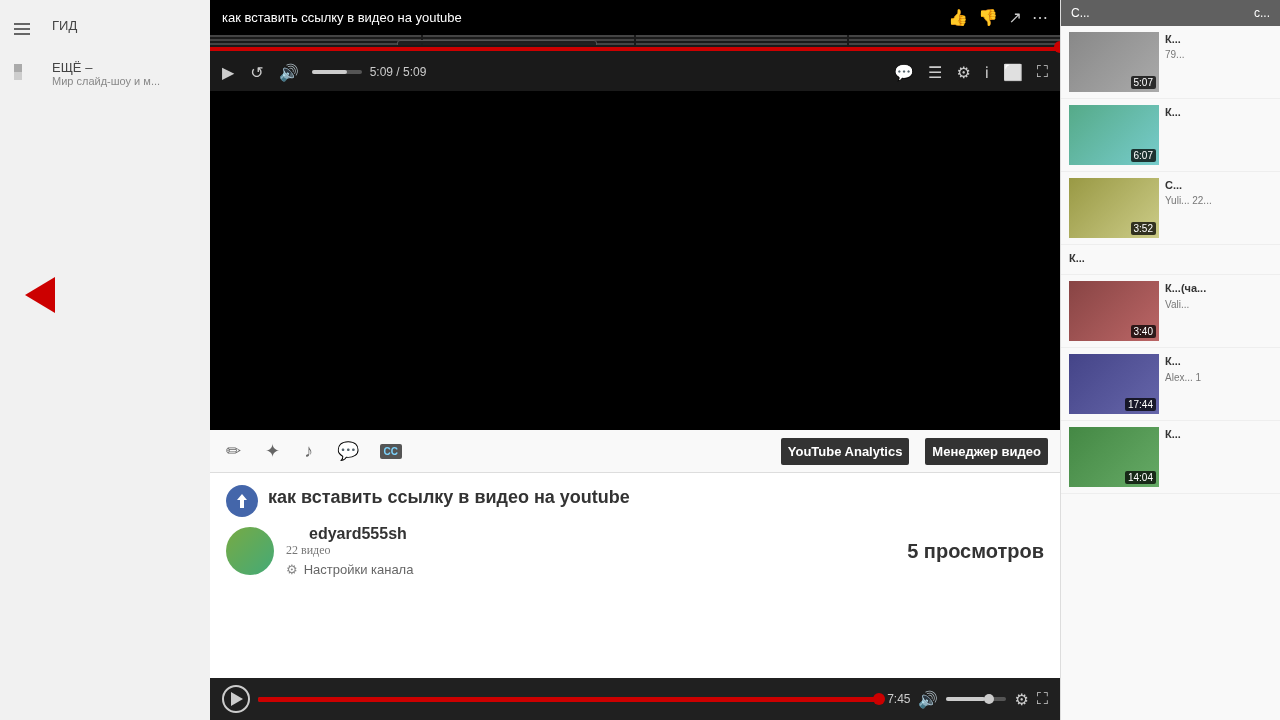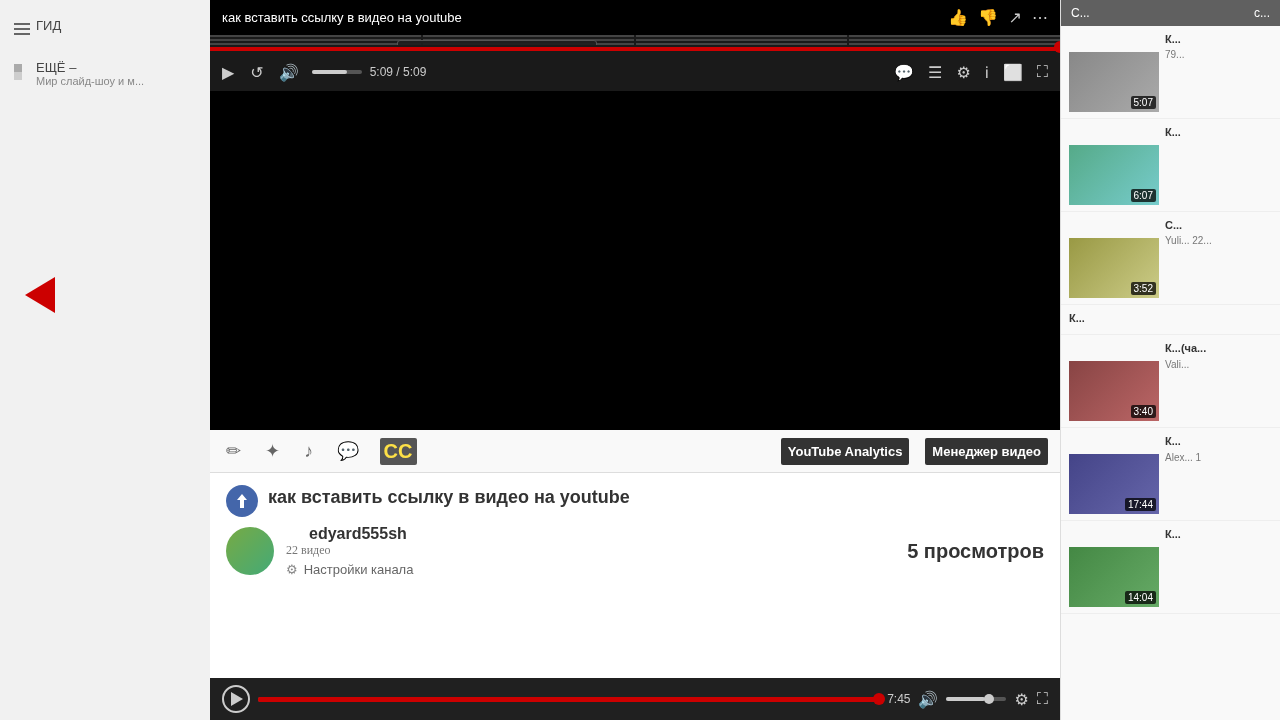--- a/index.html
+++ b/index.html
@@ -17,21 +17,21 @@
       width: 210px;
       background: #f1f1f1;
       padding: 10px 0;
       flex-shrink: 0;
     }
     .sidebar-item {
       display: flex;
       align-items: flex-start;
       padding: 8px 12px;
       cursor: pointer;
-      gap: 0;
+      gap: 16px;
     }
     .sidebar-icon {
       width: 24px;
       height: 24px;
       flex-shrink: 0;
       color: #666;
       margin-top: 2px;
     }
     .sidebar-label {
       font-size: 13px;
@@ -426,21 +426,20 @@
       border-bottom: 1px solid #eee;
       cursor: pointer;
     }
     .related-thumb {
       width: 90px;
       height: 60px;
       background: #6d28d9;
       flex-shrink: 0;
       position: relative;
       overflow: hidden;
-      margin-top: 20px;
     }
     .related-thumb-inner {
       width: 100%;
       height: 100%;
       background: linear-gradient(135deg, #555 0%, #888 100%);
     }
     .related-duration {
       position: absolute;
       bottom: 3px;
       right: 3px;
@@ -603,21 +602,21 @@
         <div class="ctrl-btn">⛶</div>
       </div>
     </div>
   </div>
 
   <div class="below-controls">
     <span class="below-icon">✏</span>
     <span class="below-icon">✦</span>
     <span class="below-icon">♪</span>
     <span class="below-icon">💬</span>
-    <span class="below-icon" style="font-size:20px;font-weight:bold;background:#555;color:#fde047;padding:2px 4px;border-radius:2px;">CC</span>
+    <span class="below-icon" style="font-size:10px;font-weight:bold;background:#555;color:#7dd3fc;padding:2px 4px;border-radius:2px;">CC</span>
     <div class="ctrl-spacer"></div>
     <button class="below-btn btn-analytics">YouTube Analytics</button>
     <button class="below-btn btn-manager">Менеджер видео</button>
   </div>
 
   <div class="video-info">
     <div style="display:flex; align-items:center; gap:10px; margin-bottom:8px;">
       <div style="width:32px;height:32px;background:#4466aa;border-radius:50%;display:flex;align-items:center;justify-content:center;">
         <svg width="18" height="18" viewBox="0 0 18 18">
             <path d="M9 2 L14 8 L11 8 L11 16 L7 16 L7 8 L4 8 Z" fill="#fff"></path>

